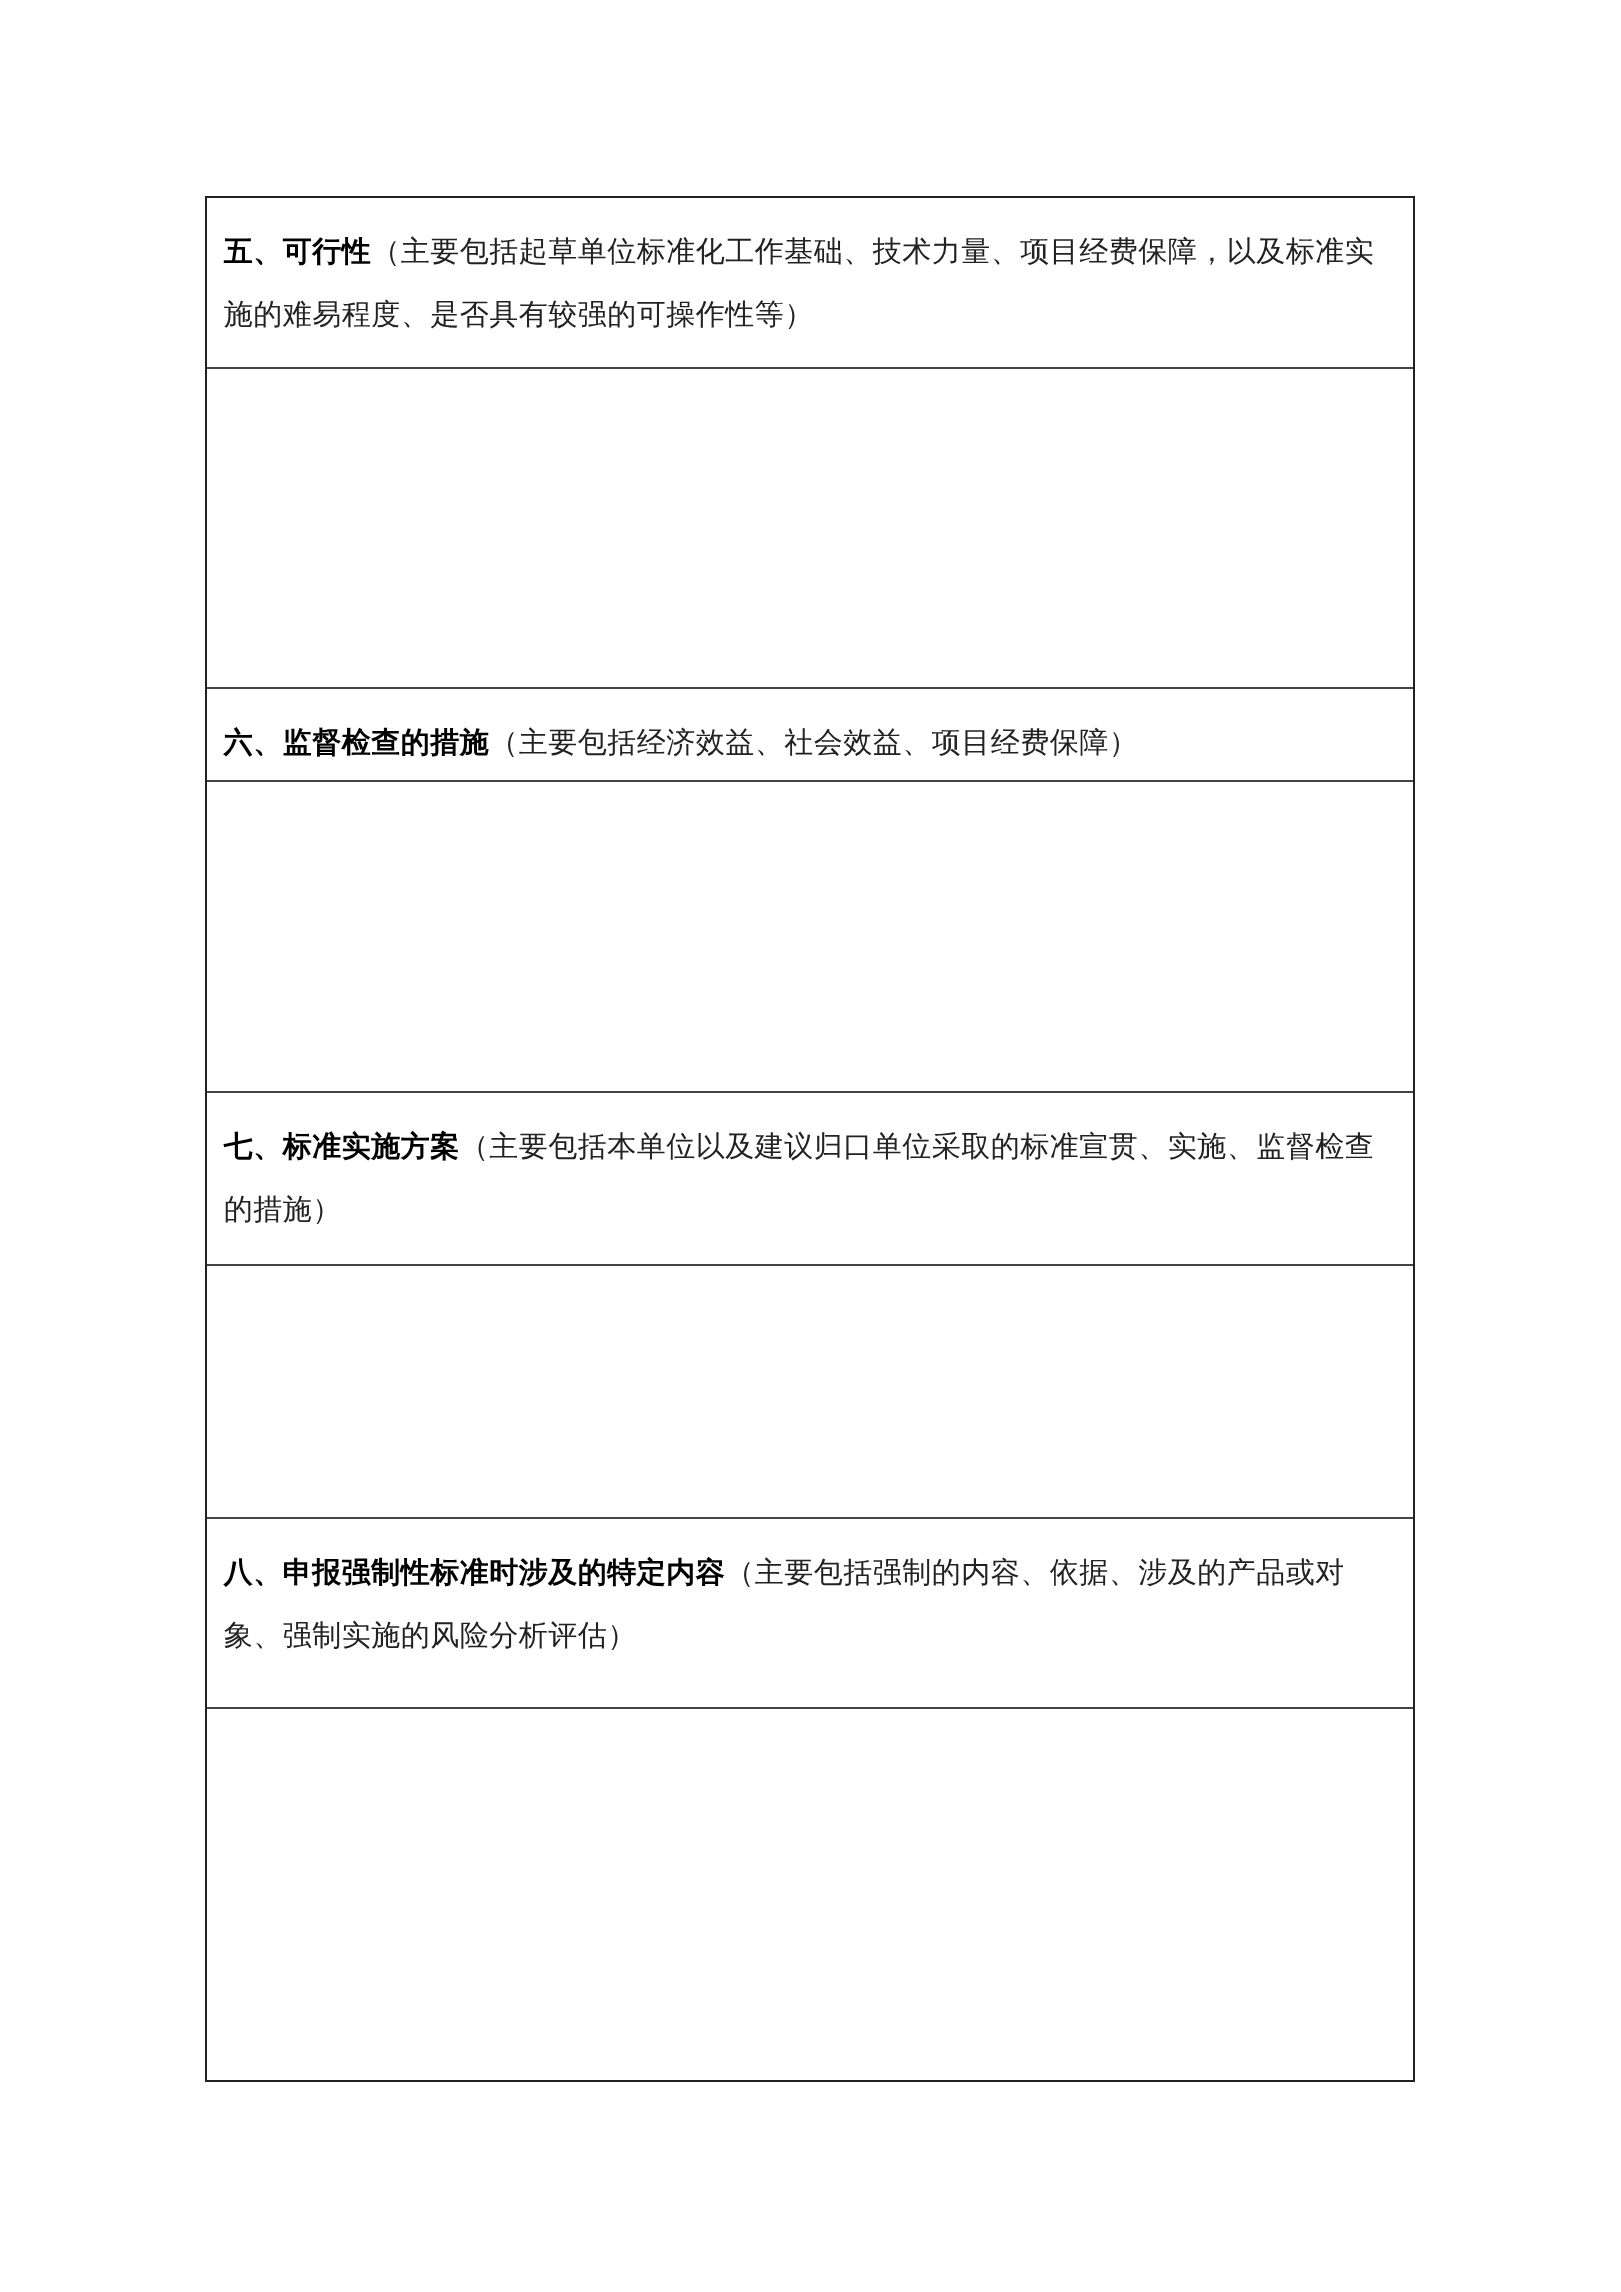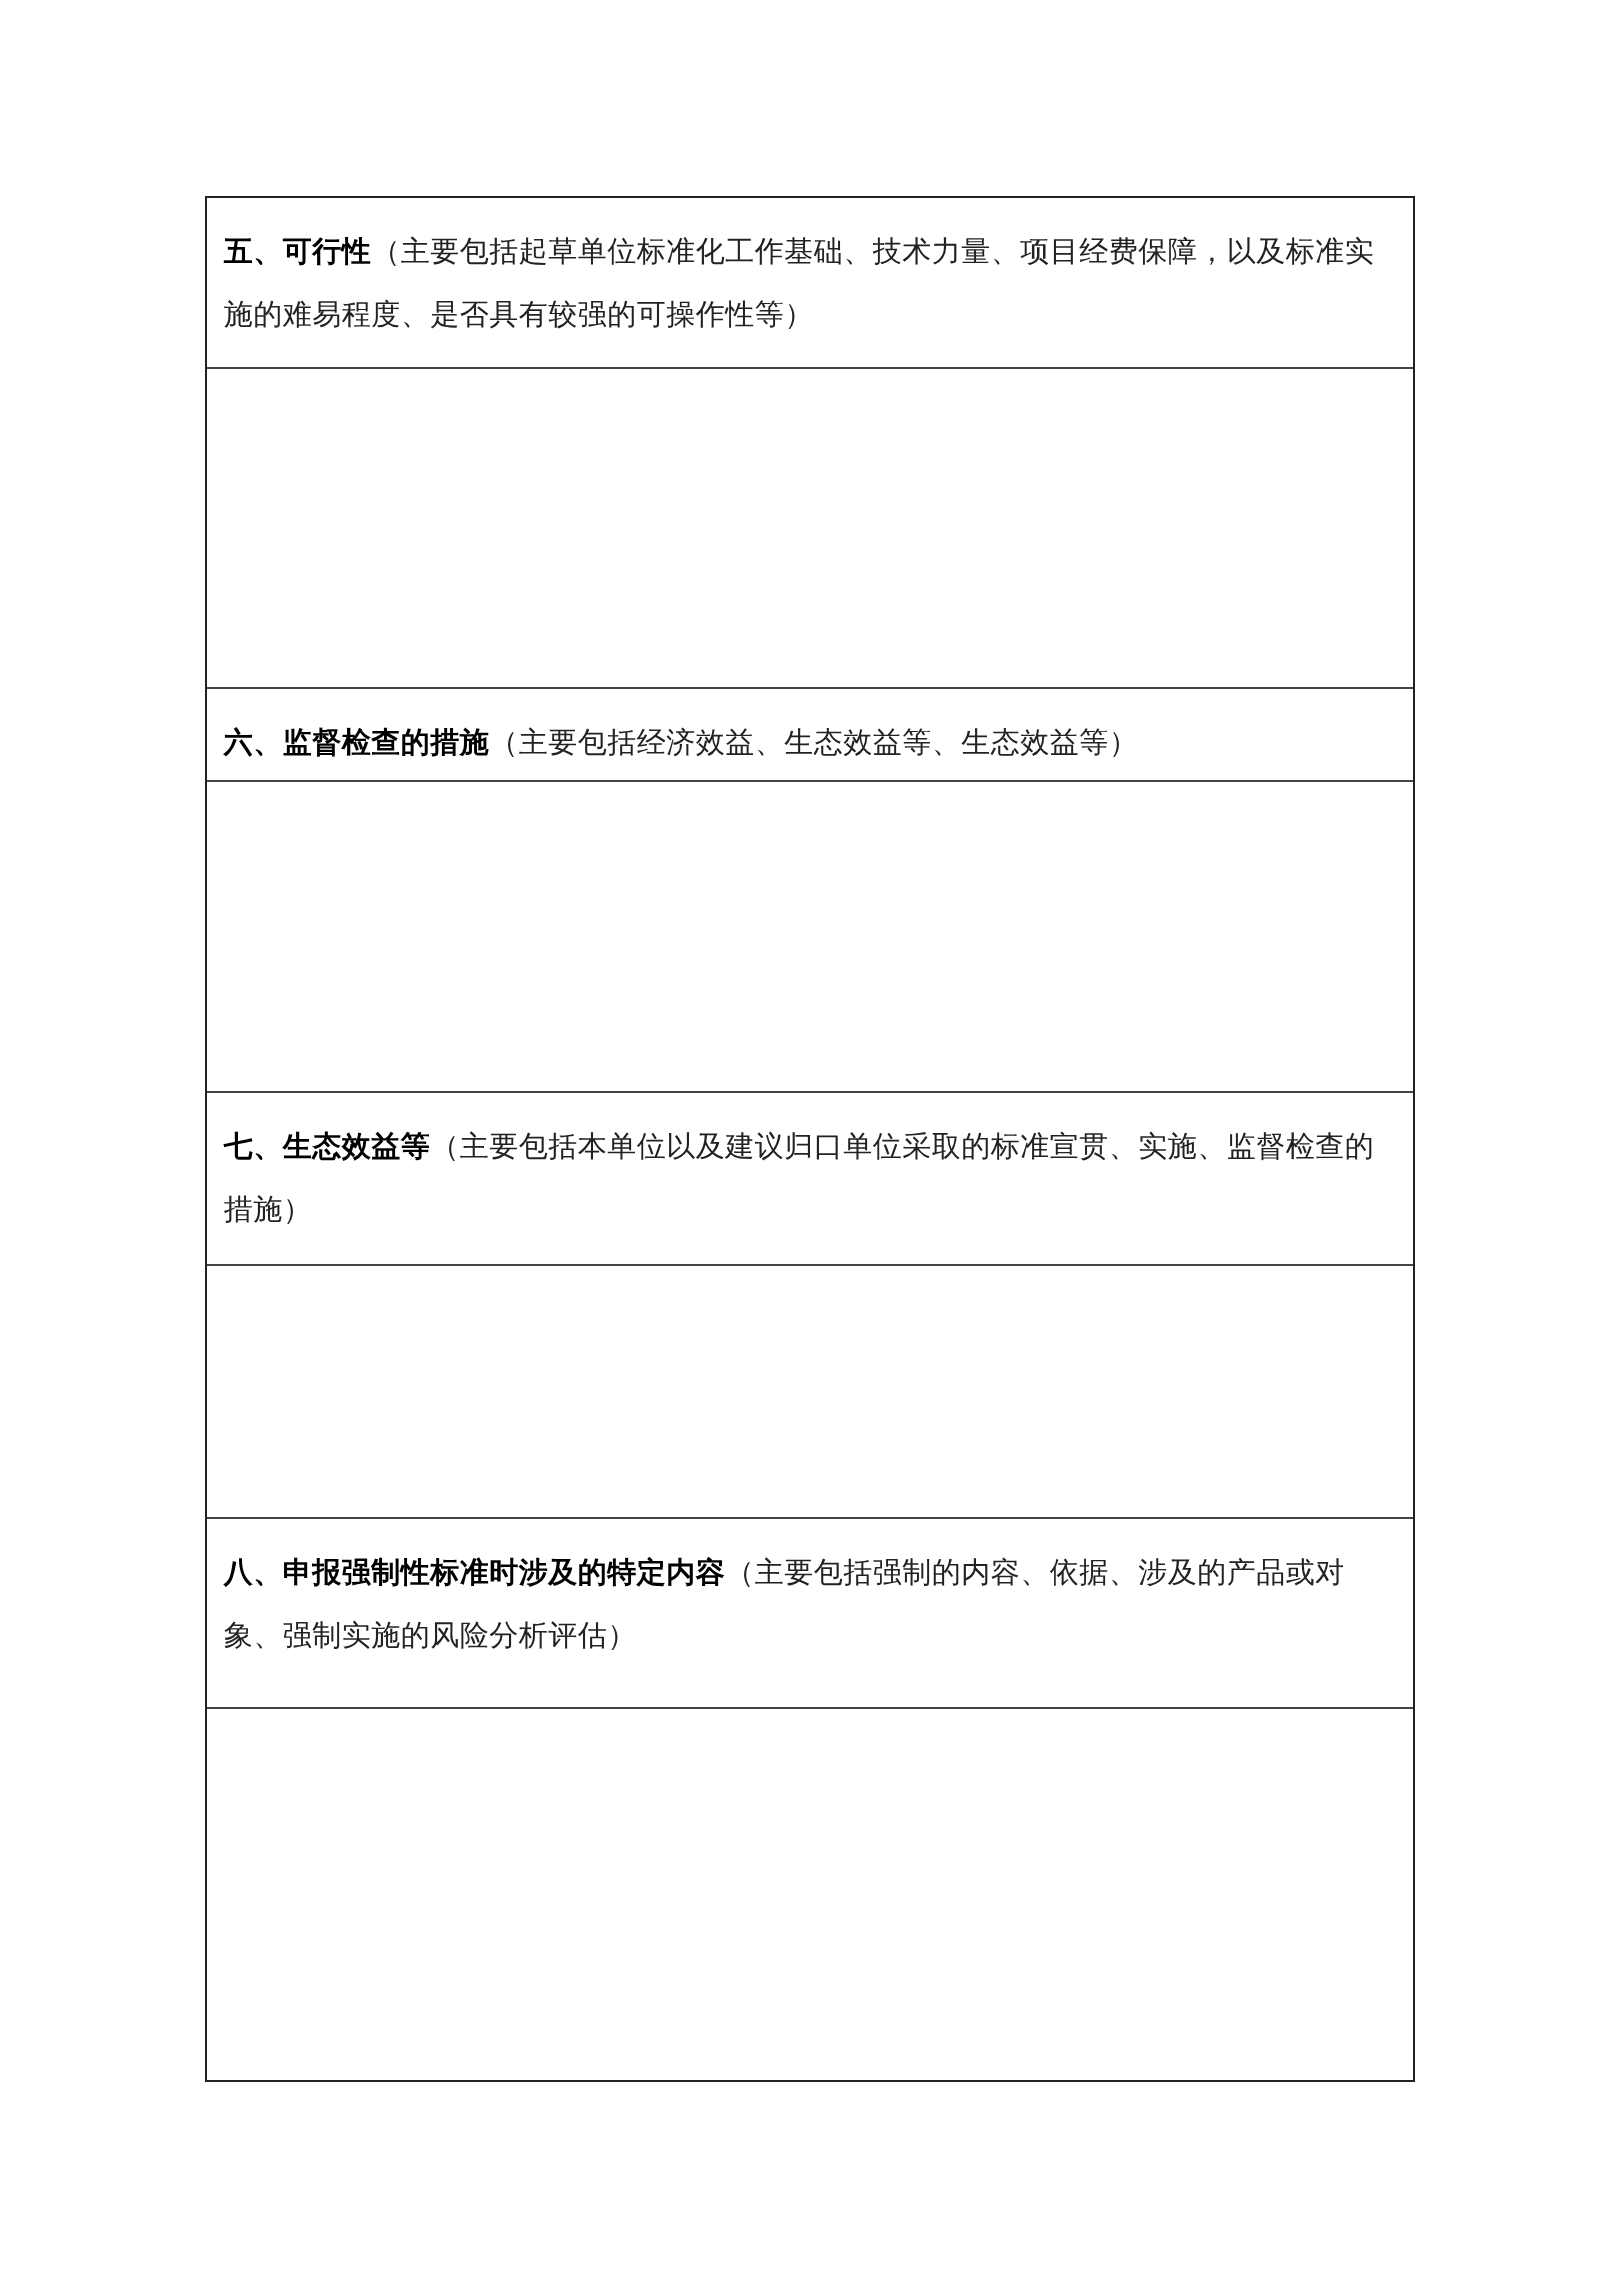--- a/index.html
+++ b/index.html
@@ -23,28 +23,28 @@
   <div class="form-table">
 
     <div class="row heading-row" style="height:171px;">
       <p class="heading-text"><span class="title"><span>五、</span><span>可行性</span></span><span class="desc">（主要包括起草单位标准化工作基础、技术力量、项目经费保障，以及标准实施的难易程度、是否具有较强的可操作性等）</span></p>
     </div>
     <div class="row content-row" style="height:320px;">
       <span></span>
     </div>
 
     <div class="row heading-row" style="height:93px;">
-      <p class="heading-text"><span class="title"><span>六、</span><span>监督检查的措施</span></span><span class="desc">（主要包括经济效益、生态效益等、生态效益等）</span></p>
+      <p class="heading-text"><span class="title"><span>六、</span><span>监督检查的措施</span></span><span class="desc">（主要包括经济效益、社会效益、项目经费保障）</span></p>
     </div>
     <div class="row content-row" style="height:311px;">
       <span></span>
     </div>
 
     <div class="row heading-row" style="height:173px;">
-      <p class="heading-text"><span class="title"><span>七、</span><span>生态效益等</span></span><span class="desc">（主要包括本单位以及建议归口单位采取的标准宣贯、实施、监督检查的措施）</span></p>
+      <p class="heading-text"><span class="title"><span>七、</span><span>标准实施方案</span></span><span class="desc">（主要包括本单位以及建议归口单位采取的标准宣贯、实施、监督检查的措施）</span></p>
     </div>
     <div class="row content-row" style="height:253px;">
       <span></span>
     </div>
 
     <div class="row heading-row" style="height:190px;">
       <p class="heading-text"><span class="title"><span>八、</span><span>申报强制性标准时涉及的特定内容</span></span><span class="desc">（主要包括强制的内容、依据、涉及的产品或对象、强制实施的风险分析评估）</span></p>
     </div>
     <div class="row content-row" style="height:371px;">
       <span></span>

